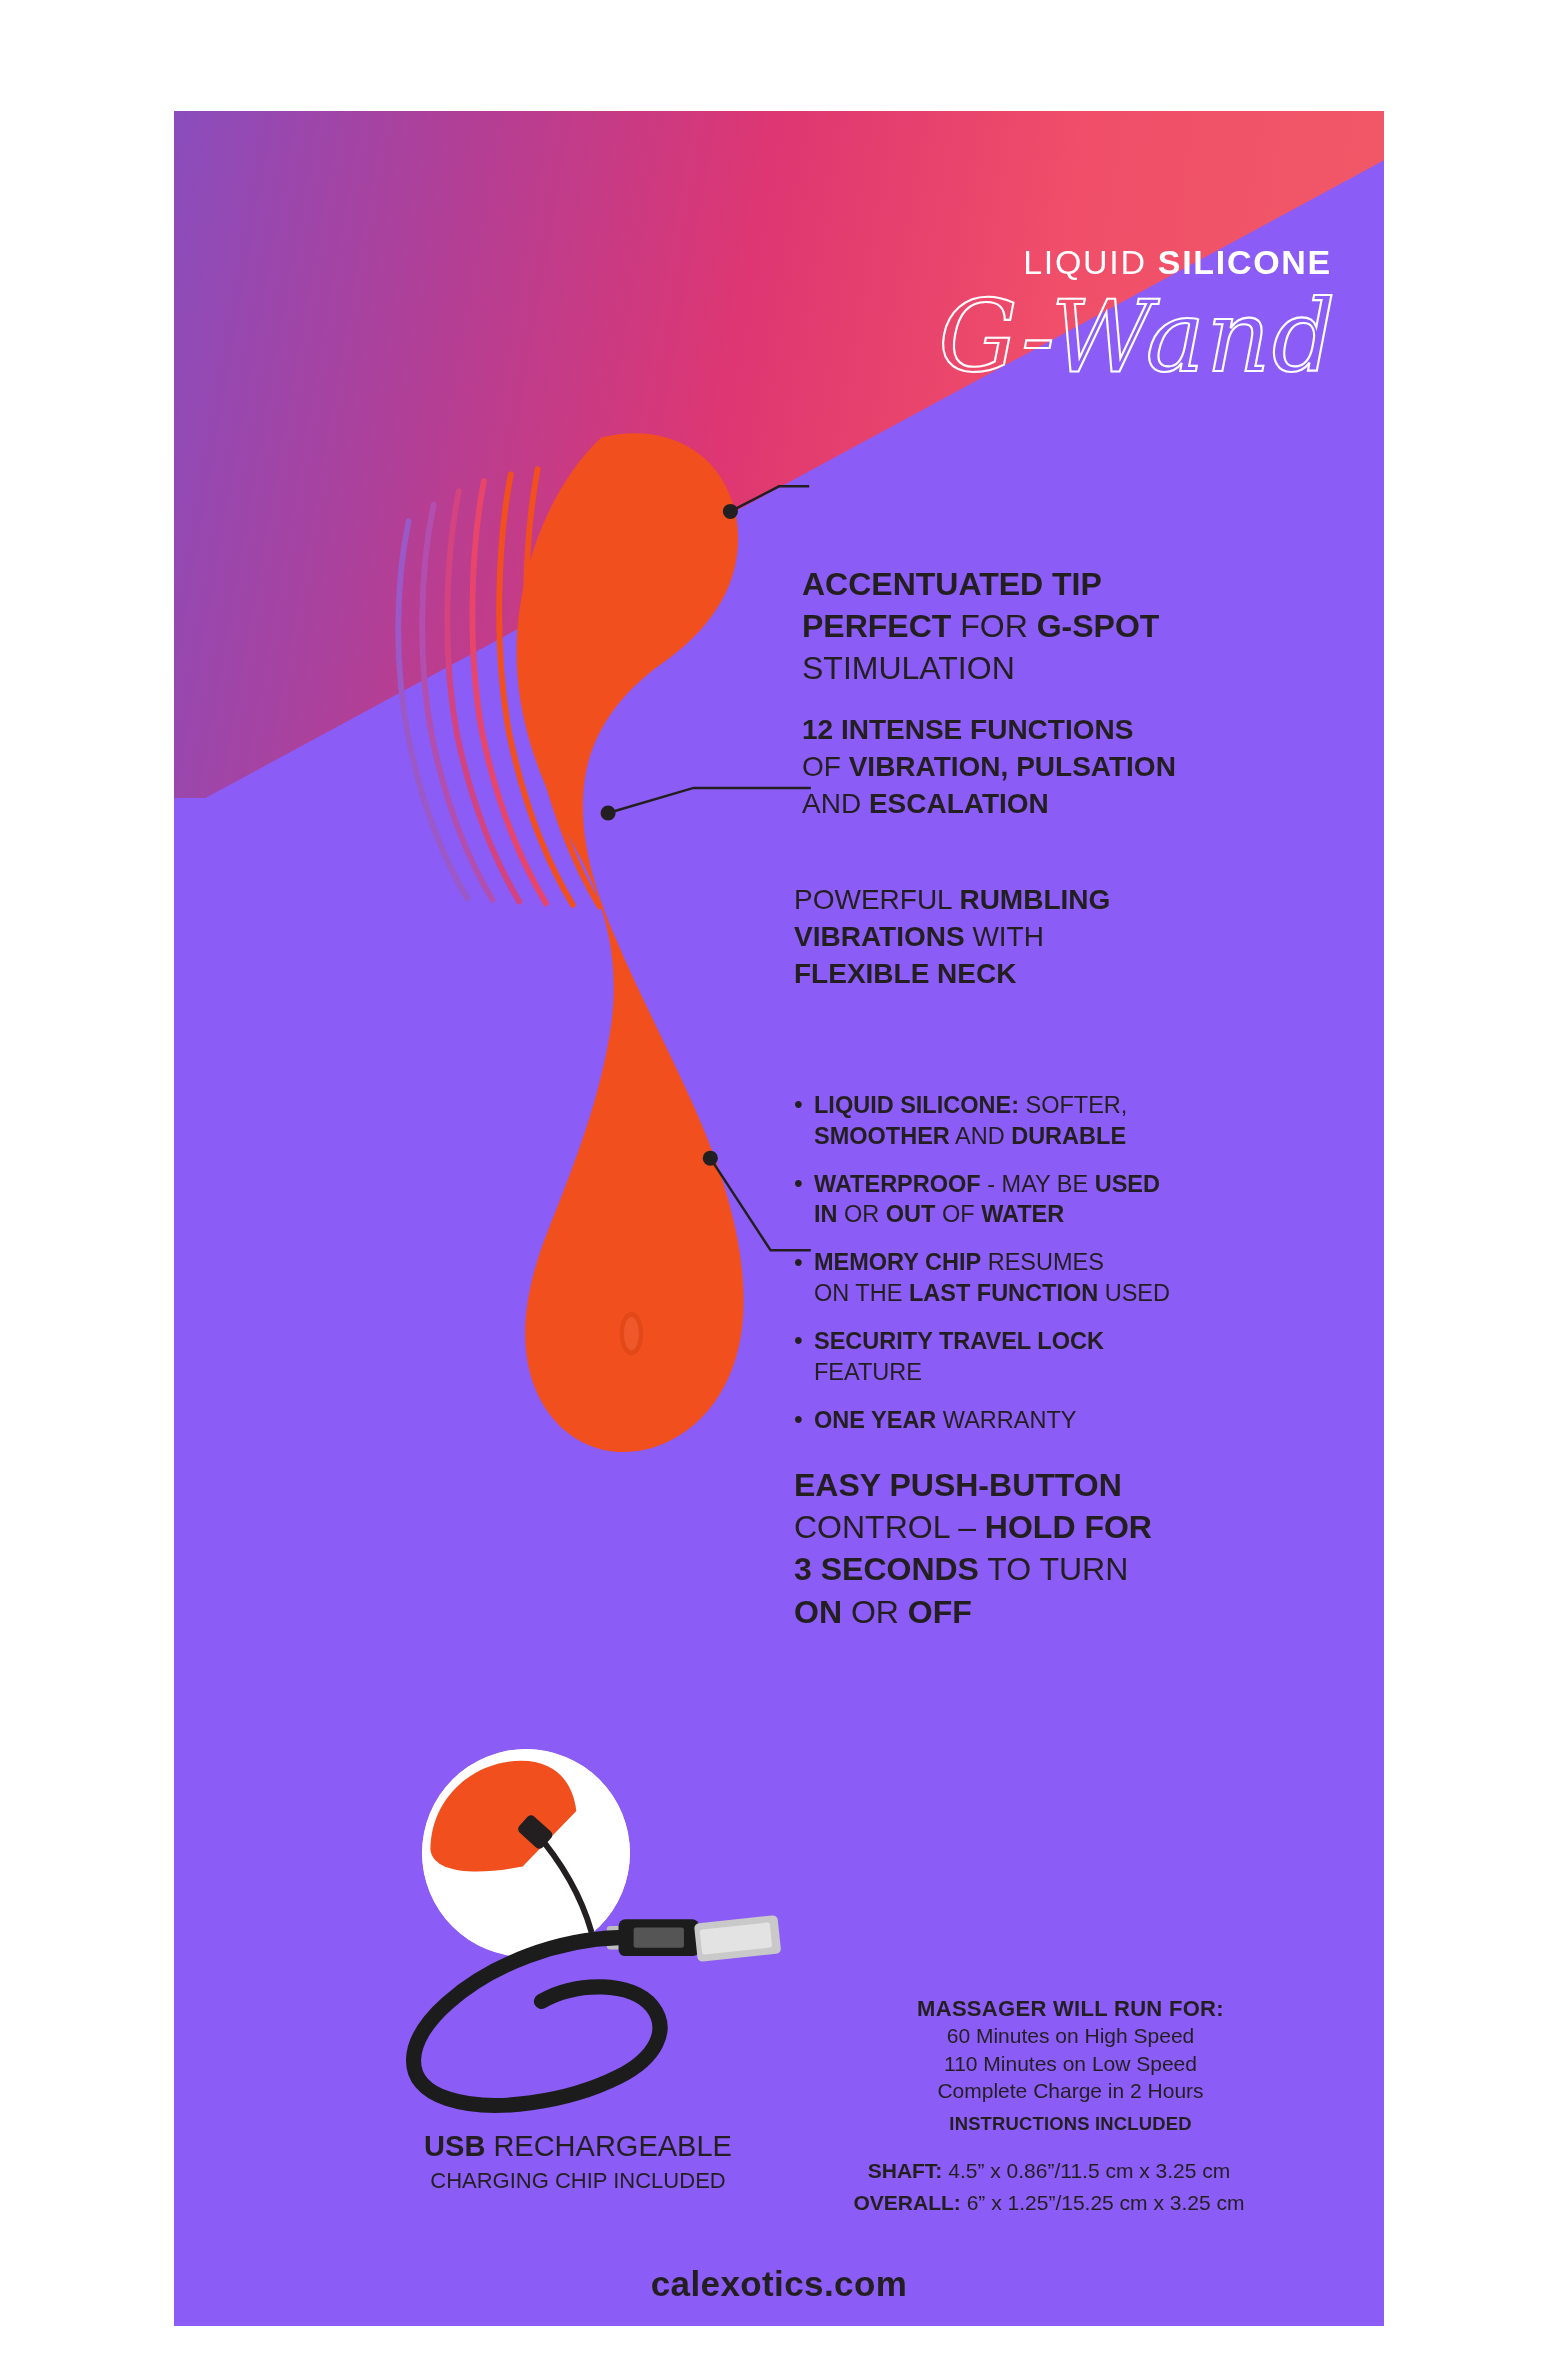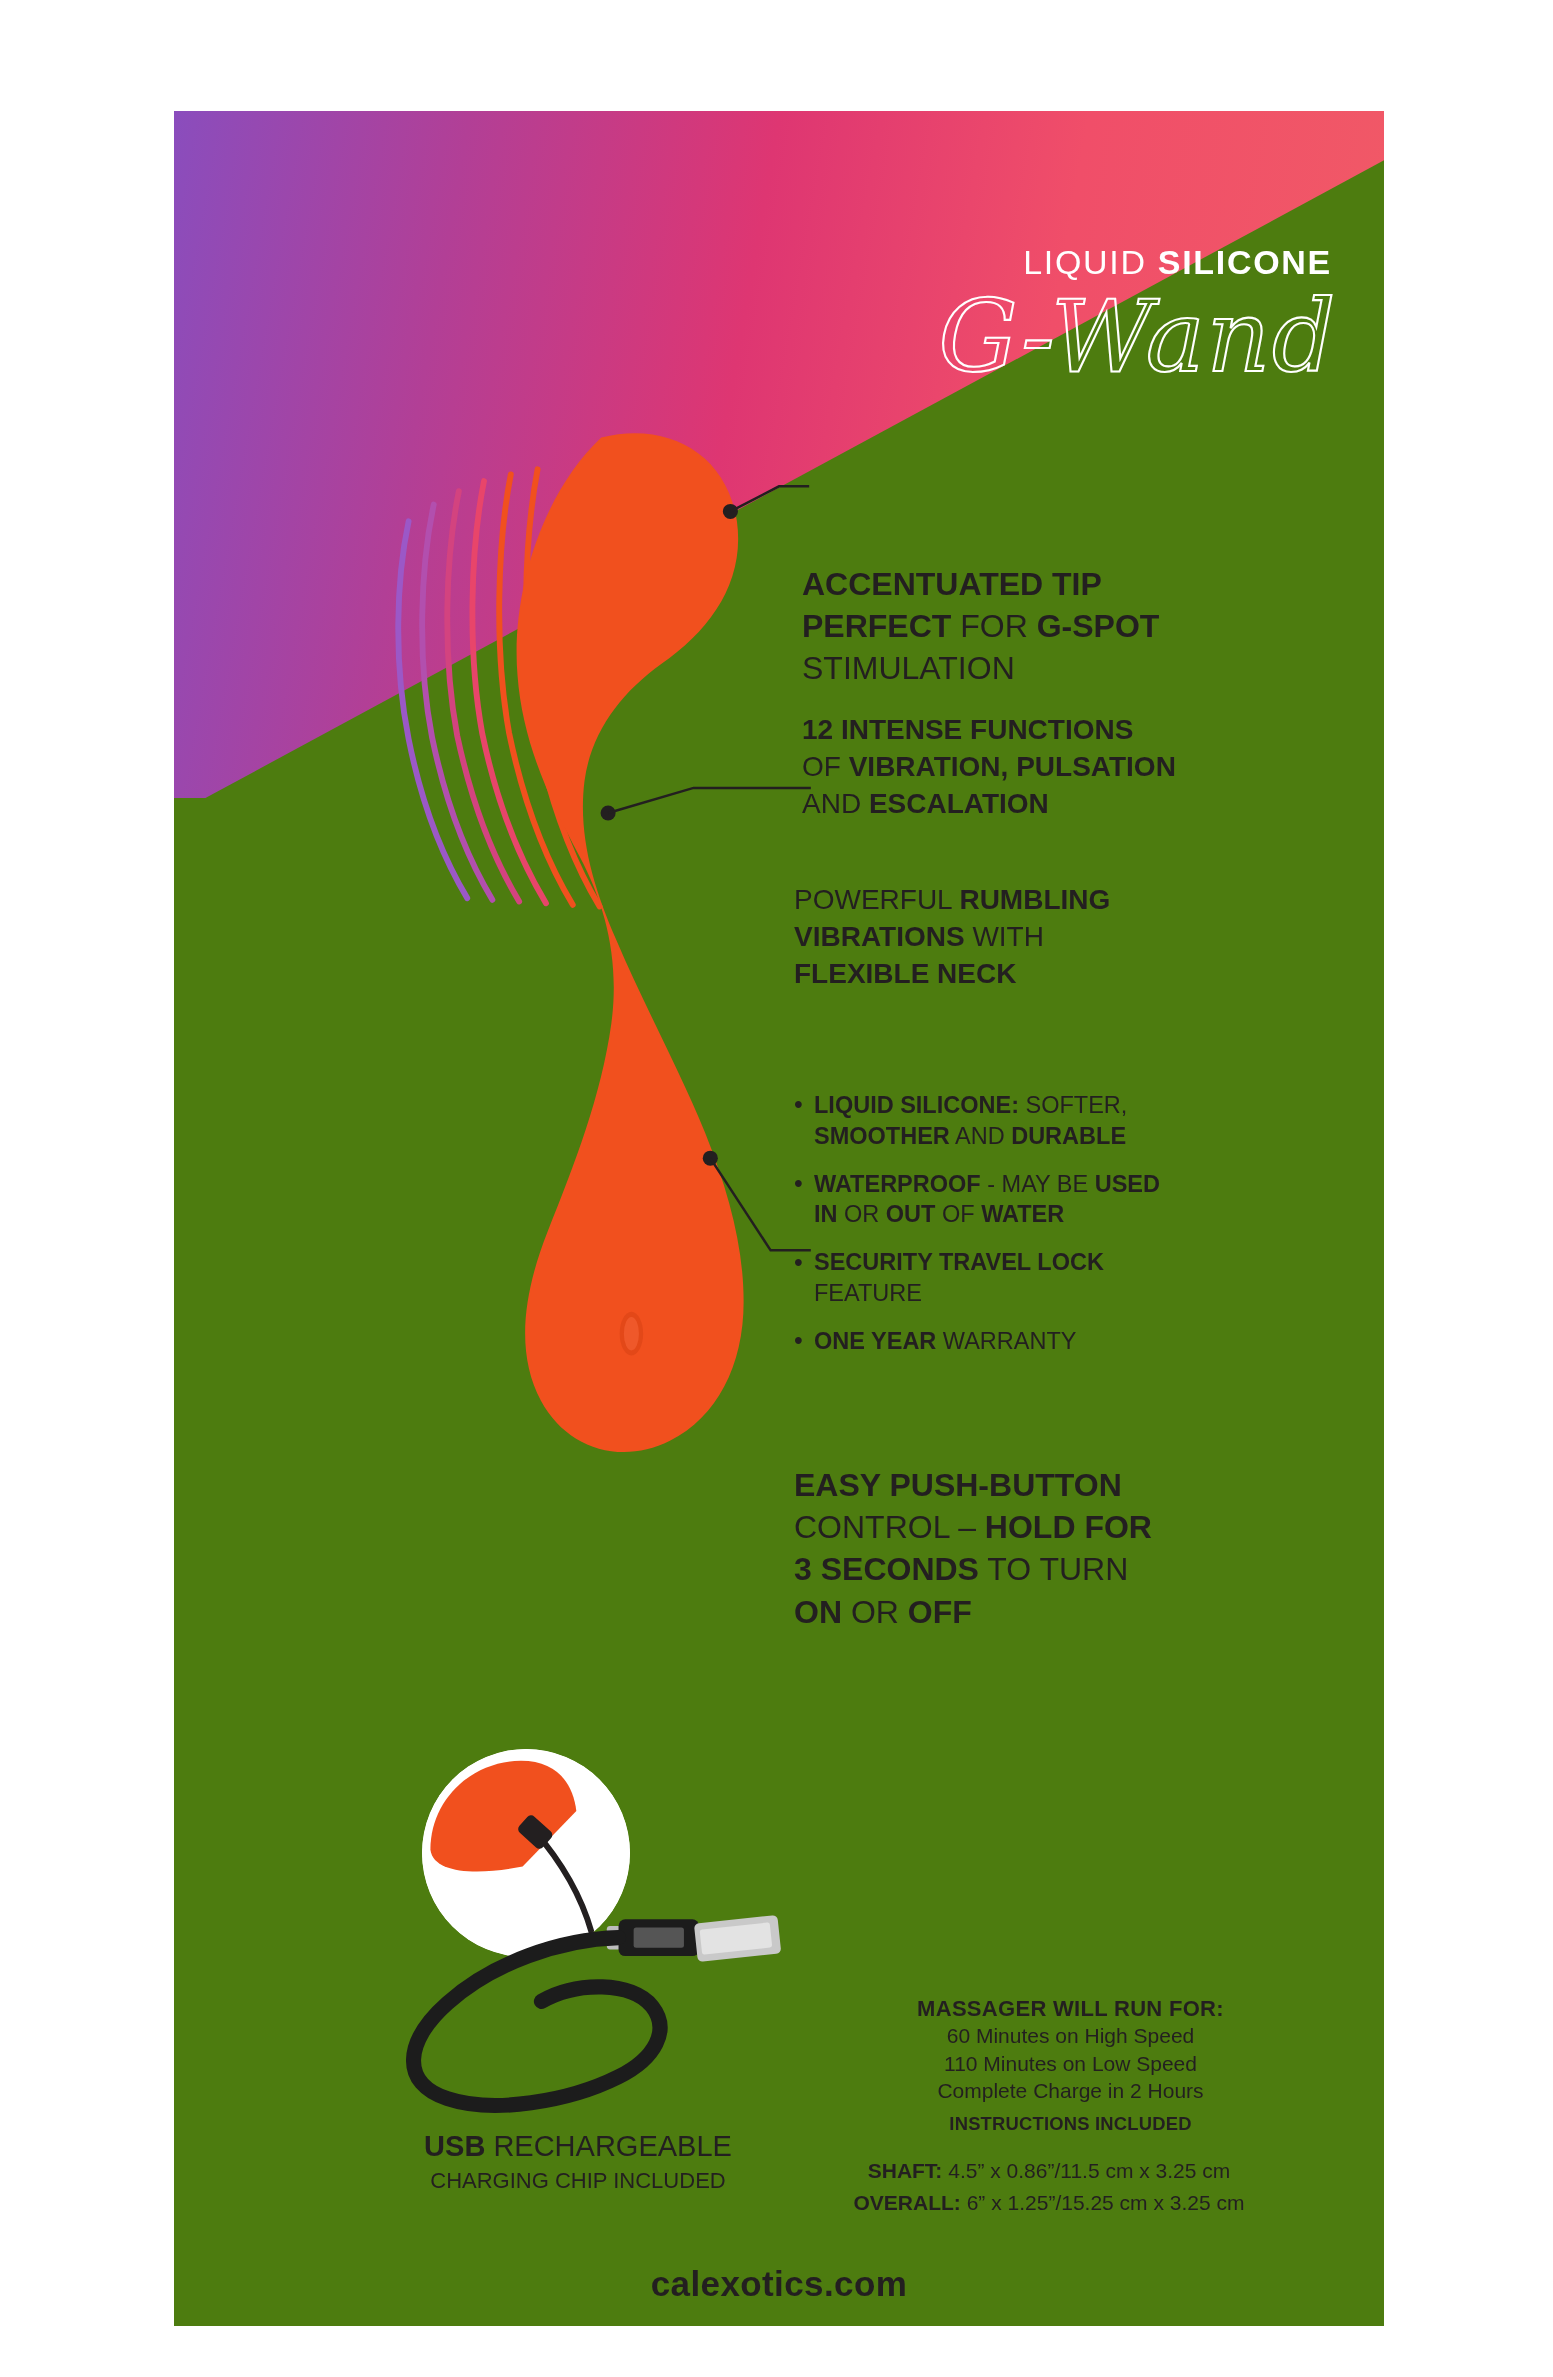--- a/index.html
+++ b/index.html
@@ -1,19 +1,19 @@
 <!DOCTYPE html>
 <html style="font-size:13.4px"><head>
 <meta charset="utf-8">
 <style>
   html,body{margin:0;padding:0;background:#ffffff;}
   body{width:1553px;height:2377px;position:relative;font-family:"Liberation Sans",sans-serif;overflow:hidden;}
 
   
-  .package{position:absolute;left:174px;top:111px;width:1210px;height:2215px;background:#4d7c0f;overflow:hidden;}
+  .package{position:absolute;left:174px;top:111px;width:1210px;height:2215px;background:#8b5cf6;overflow:hidden;}
   .hanger-tab{position:absolute;left:578px;top:0px;width:419px;height:116px;background:#ffffff;border-radius:0 0 11.7px 11.7px;}
   .hanger-hole{position:absolute;left:662px;top:23.5px;width:152px;height:59px;background:#ffffff;border:2.5px solid #cfcfcf;border-radius:30px;}
 
   
   .grad{position:absolute;left:0;top:0;width:1210px;height:687px;overflow:hidden;}
   .grad-shape2{position:absolute;left:0;top:0;width:1223px;height:704px;
     background:linear-gradient(100deg,#8a4dbd 0%, #b23f96 22%, #de3672 45%, #f04e69 68%, #f15c66 100%);
     clip-path:polygon(0% 0%, 100% 0%, 100% 6%, 0% 100%);
   }
 
@@ -142,20 +142,24 @@
     <ul>
       <li>
         <b>LIQUID SILICONE:</b><span> SOFTER,</span><br>
         <b>SMOOTHER</b><span> AND </span><b>DURABLE</b>
       </li>
       <li>
         <b>WATERPROOF</b><span> - MAY BE </span><b>USED</b><br>
         <b>IN</b><span> OR </span><b>OUT</b><span> OF </span><b>WATER</b>
       </li>
       <li>
+        <b>MEMORY CHIP</b><span> RESUMES</span><br>
+        <span>ON THE </span><b>LAST FUNCTION</b><span> USED</span>
+      </li>
+      <li>
         <b>SECURITY TRAVEL LOCK</b><br>
         <span>FEATURE</span>
       </li>
       <li>
         <b>ONE YEAR</b><span> WARRANTY</span>
       </li>
     </ul>
   </div>
 
   <div class="feat f4">

